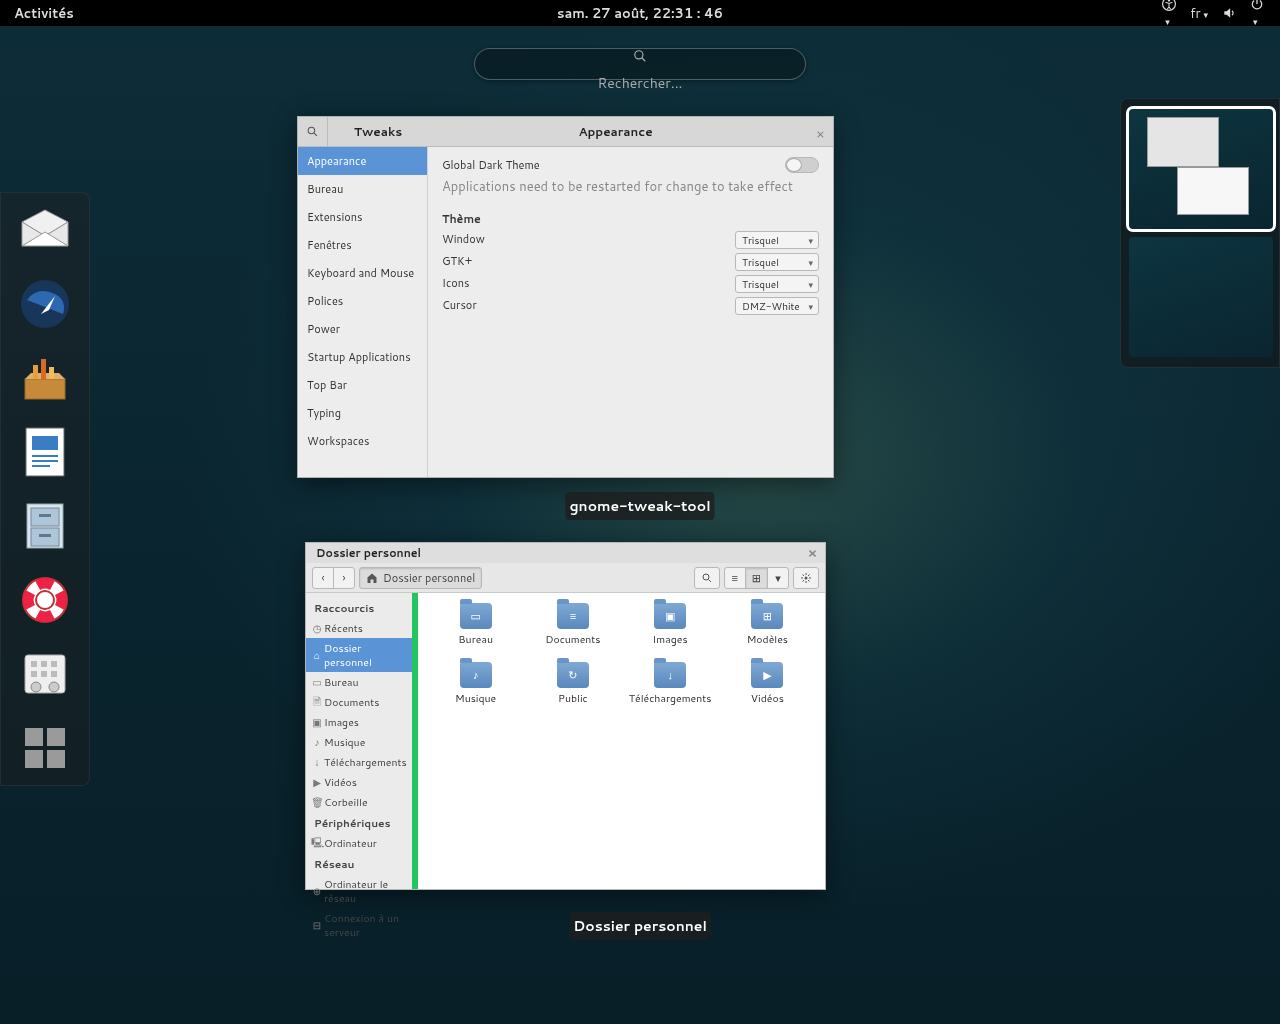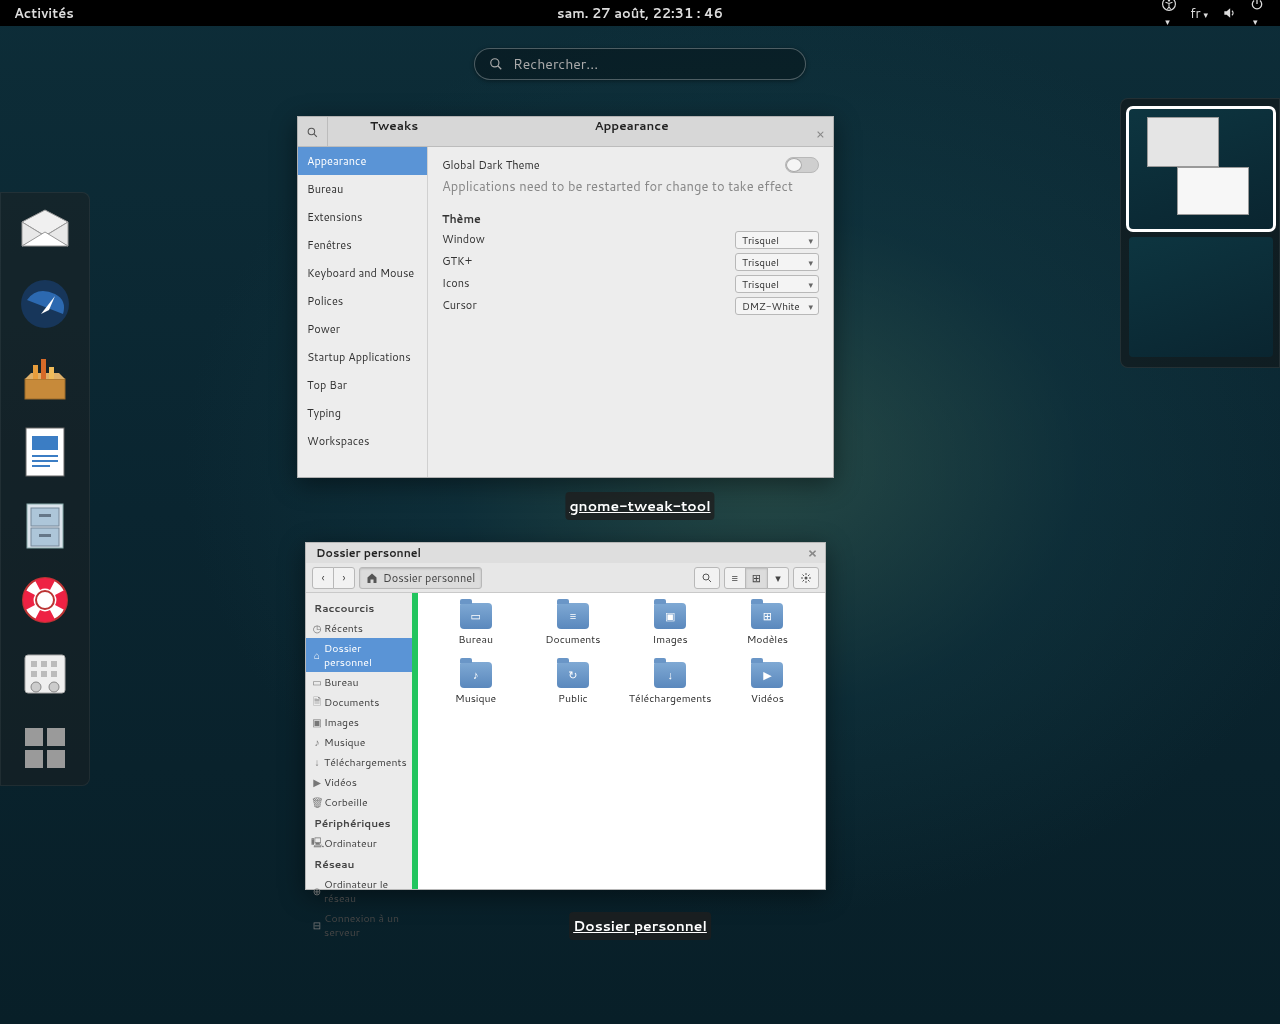--- a/index.html
+++ b/index.html
@@ -9,42 +9,42 @@
     linear-gradient(180deg,#0d2d38 0%, #0a2530 50%, #081f28 100%); }
   
   .topbar { position:absolute; top:0; left:0; right:0; height:26px; background:#000; color:#ddd; display:flex; align-items:center; font-size:13px; font-weight:bold; z-index:10; }
   .topbar .activites { padding:0 14px; }
   .topbar .clock { position:absolute; left:50%; transform:translateX(-50%); }
   .topbar .right { margin-left:auto; display:flex; gap:14px; padding-right:16px; align-items:center; font-weight:normal; }
   .tri { font-size:9px; margin-left:3px; }
   
   .search { position:absolute; top:48px; left:50%; transform:translateX(-50%); width:332px; height:32px;
     border:1px solid rgba(255,255,255,0.28); border-radius:16px; background:rgba(0,0,0,0.3);
-    display:flex; align-items:center; padding:0 14px; color:#aaa; font-size:14px; gap:10px; box-shadow:0 1px 4px rgba(0,0,0,0.4); }
+    display:flex; align-items:center; padding:0 14px; color:#aaa; font-size:14px; gap:10px; box-shadow:0 1px 4px rgba(0,0,0,0.4);flex-direction:column; }
   
   .dash { position:absolute; left:0; top:192px; width:90px; background:rgba(30,30,30,0.45);
     border-radius:0 8px 8px 0; border:1px solid rgba(255,255,255,0.06); padding:10px 0;
     display:flex; flex-direction:column; align-items:center; gap:20px; }
   .dash .ico { width:54px; height:54px; display:flex; align-items:center; justify-content:center; cursor:pointer; }
   .apps-grid { width:40px; height:40px; display:grid; grid-template-columns:1fr 1fr; grid-template-rows:1fr 1fr; gap:4px; }
   .apps-grid div { background:#9a9a9a; }
   
   .ws-panel { position:absolute; right:0; top:98px; width:160px; background:rgba(20,20,20,0.55);
     border-radius:8px 0 0 8px; border:1px solid rgba(255,255,255,0.08); padding:10px 8px;
     display:flex; flex-direction:column; gap:8px; }
   .ws-thumb { width:144px; height:120px; background:linear-gradient(160deg,#0d3540,#0a2530); border-radius:4px; overflow:hidden; position:relative; }
   .ws-thumb.active { outline:3px solid #fff; }
   .ws-mini { position:absolute; background:#e5e5e5; border:1px solid #999; }
   
   .win { position:absolute; background:#ededed; border:1px solid rgba(0,0,0,0.25); box-shadow:0 6px 24px rgba(0,0,0,0.45); font-size:12px; color:#222; }
   .win-caption { position:absolute; left:50%; transform:translateX(-50%); color:#fff; font-weight:bold; font-size:14px;
-    background:rgba(30,30,30,0.8); padding:4px 4px; border-radius:4px;text-decoration:underline; }
+    background:rgba(30,30,30,0.8); padding:4px 4px; border-radius:4px; }
   
   .tw { left:297px; top:116px; width:537px; height:362px; }
-  .tw-head { height:30px; background:#d7d7d7; display:flex; align-items:flex-start; border-bottom:1px solid #bcbcbc; position:relative;gap:16px; }
+  .tw-head { height:30px; background:#d7d7d7; display:flex; align-items:center; border-bottom:1px solid #bcbcbc; position:relative; }
   .tw-head .sq { width:30px; height:30px; display:flex; align-items:center; justify-content:center; border-right:1px solid #bcbcbc; }
   .tw-head .title1 { width:100px; text-align:center; font-weight:600; font-size:12px; }
   .tw-head .title2 { flex:1; text-align:center; font-weight:600; font-size:12px; padding-right:30px; }
   .tw-close { position:absolute; right:8px; top:7px; color:#888; font-size:14px; }
   .tw-body { display:flex; height:calc(100% - 30px); }
   .tw-side { width:130px; background:#ededed; border-right:1px solid #d0d0d0; }
   .tw-side .item { padding:6px 9px; font-size:11px; color:#333; cursor:pointer; }
   .tw-side .item.sel { background:#5a94d6; color:#fff; }
   .tw-main { flex:1; background:#ededed; padding:10px 14px; font-size:11px; color:#333; }
   .tw-main .sect { font-weight:bold; margin:6px 0 4px; }

